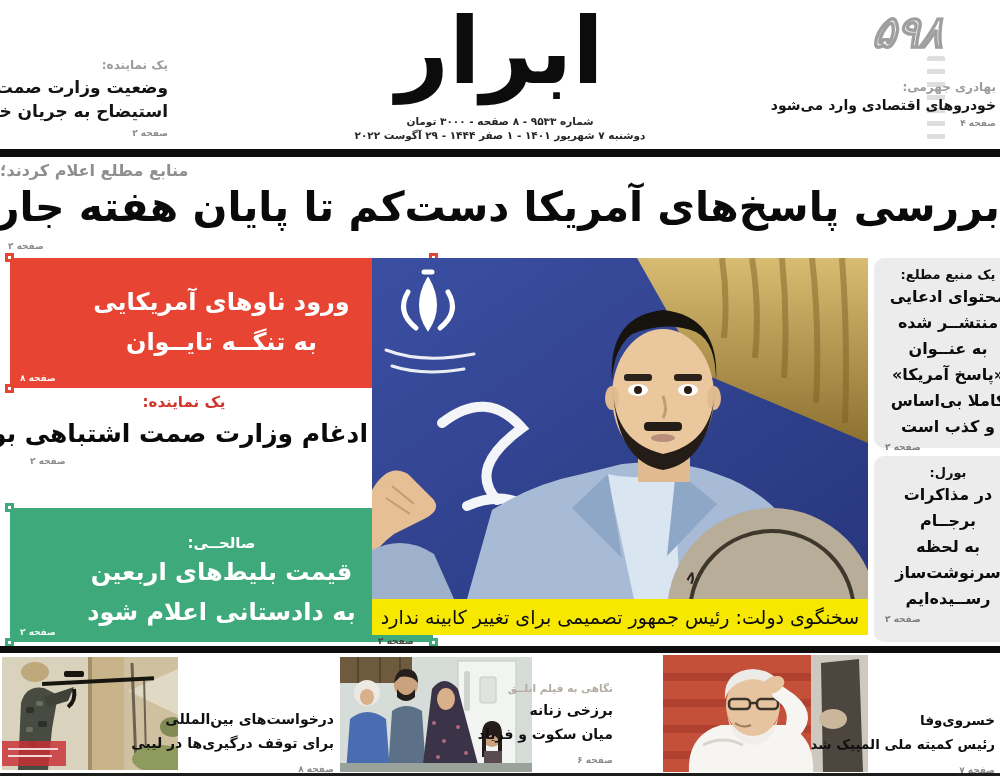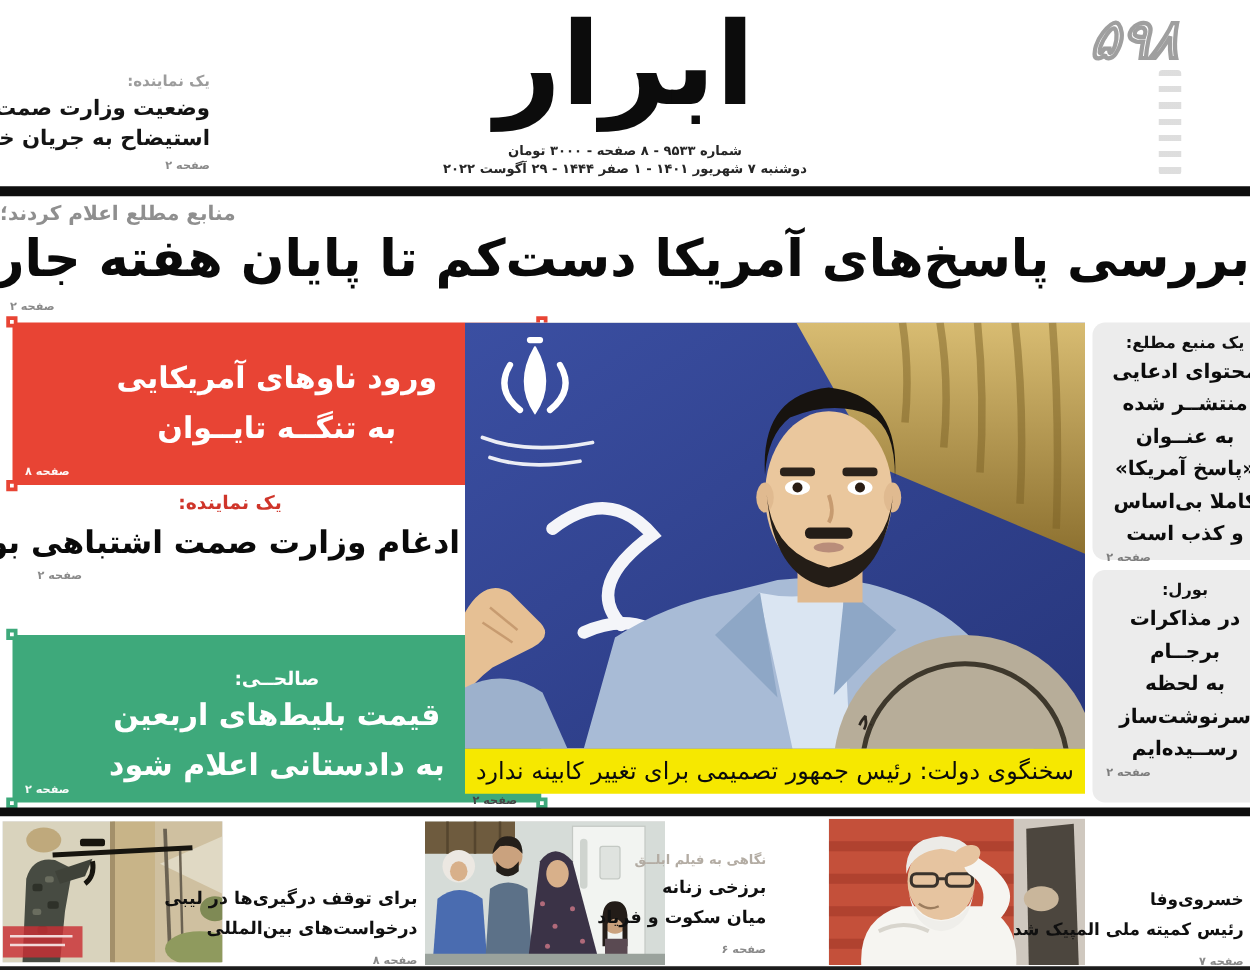--- a/index.html
+++ b/index.html
@@ -104,20 +104,25 @@
   </div>
 
   <div class="masthead">
     <div class="brand">ابرار</div>
     <div class="issue">شماره ۹۵۳۳ - ۸ صفحه - ۳۰۰۰ تومان</div>
     <div class="dateline">دوشنبه ۷ شهریور ۱۴۰۱ - ۱ صفر ۱۴۴۴ - ۲۹ آگوست ۲۰۲۲</div>
   </div>
 
   <div class="logo-598">۵۹۸</div>
   <div class="watermark"></div>
+  <div class="teaser-right">
+    <div class="lbl">بهادری جهرمی:</div>
+    <div class="ln">خودروهای اقتصادی وارد می‌شود</div>
+    <span class="pg">صفحه ۴</span>
+  </div>
 
   <div class="divider d1"></div>
 
   <div class="kicker">منابع مطلع اعلام کردند؛</div>
   <div class="headline">بررسی پاسخ‌های آمریکا دست‌کم تا پایان هفته جاری ادامه خواهد داشت</div>
   <span class="pg lead-pg">صفحه ۲</span>
 
   <div class="cbox red-box">
     <div class="corner c-tl"></div>
     <div class="corner c-tr"></div>
@@ -273,22 +278,22 @@
       <path d="M72 32 q2 12 -6 18" stroke="#17150f" stroke-width="4" fill="none"></path>
       <rect x="0" y="84" width="64" height="25" fill="#c92f35" opacity="0.82"></rect>
       <g stroke="#f2d9d9" stroke-width="2">
           <path d="M6 92 h50"></path>
           <path d="M6 99 h44"></path>
         </g>
     </svg>
   </div>
 
   <div class="bstory st-libya">
+    <div class="bsln">درخواست‌های بین‌المللی</div>
     <div class="bsln">برای توقف درگیری‌ها در لیبی</div>
-    <div class="bsln">درخواست‌های بین‌المللی</div>
     <span class="pg">صفحه ۸</span>
   </div>
 
   <div class="photo photo-movie">
     <svg width="192" height="115" viewBox="0 0 192 115" xmlns="http://www.w3.org/2000/svg">
       <rect width="192" height="115" fill="#d6dcd8"></rect>
       <rect x="0" y="0" width="72" height="26" fill="#6e5b3e"></rect>
       <g stroke="#55452e" stroke-width="2">
           <path d="M18 0 v26"></path>
           <path d="M40 0 v26"></path>

